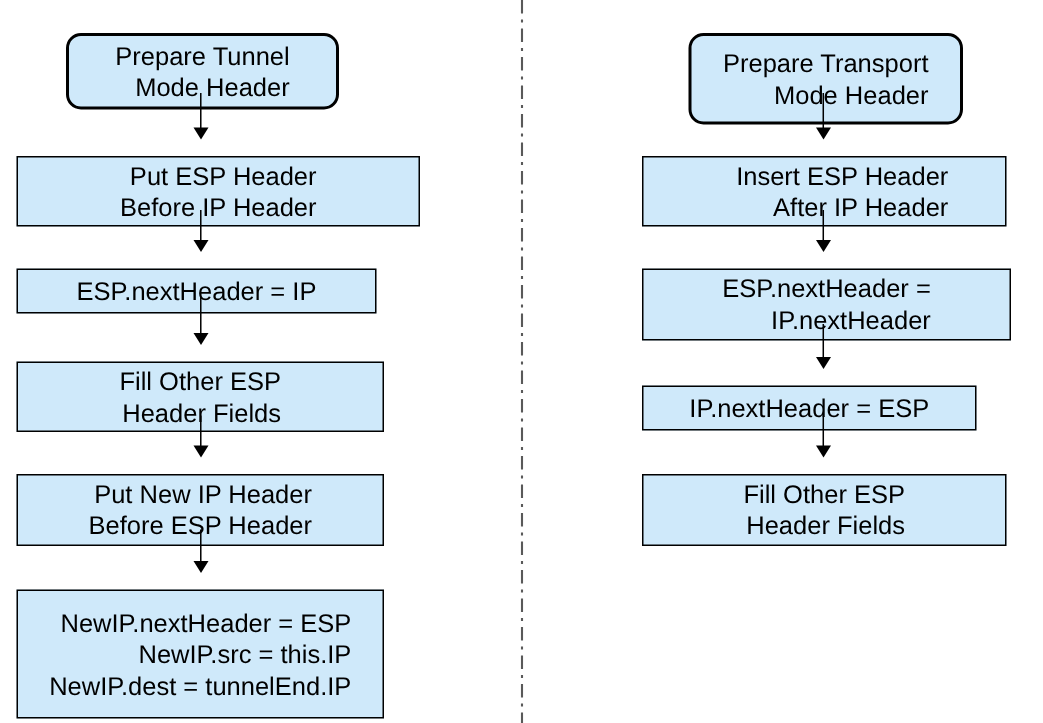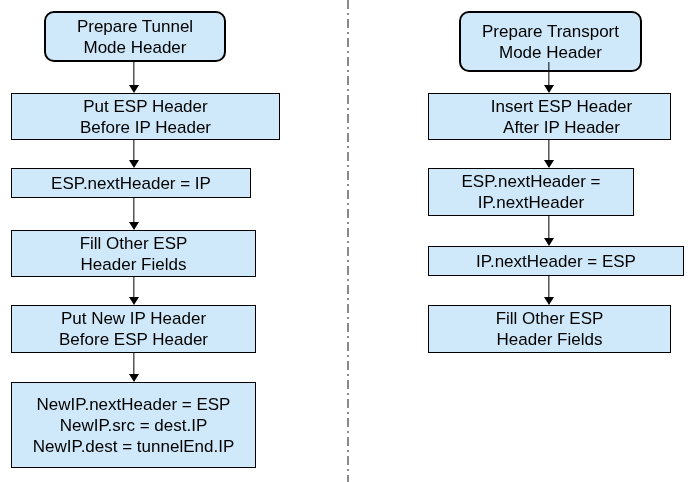--- a/index.html
+++ b/index.html
@@ -25,24 +25,25 @@
     pointer-events: none;
   }
   .node {
     position: absolute;
     box-sizing: border-box;
     background: #cfe9fa;
     border: 1.5px solid #000000;
     display: flex;
     align-items: center;
     justify-content: center;
-    text-align: center;
+    text-align: right;
     white-space: pre-line;
     font-size: 17px;
     line-height: 21px;
+    margin-top: 11px;
   }
   .node.rounded {
     border-radius: 10px;
     border-width: 2px;
   }
   .arrow {
     position: absolute;
     width: 12px;
     margin-left: -6px;
   }
@@ -76,22 +77,22 @@
   .l5 { left: 11px;  top: 305px; width: 245px; height: 48px; }
   .l6 { left: 11px;  top: 382px; width: 245px; height: 86px; }
   .la1 { left: 134px; top: 62px;  height: 31px; }
   .la2 { left: 134px; top: 140px; height: 28px; }
   .la3 { left: 134px; top: 198px; height: 32px; }
   .la4 { left: 134px; top: 277px; height: 28px; }
   .la5 { left: 134px; top: 353px; height: 29px; }
   
   .r1 { left: 459px; top: 11px;  width: 183px; height: 61px; }
   .r2 { left: 428px; top: 93px;  width: 243px; height: 47px; padding-left: 24px; }
-  .r3 { left: 428px; top: 168px; width: 206px; height: 48px; }
-  .r4 { left: 428px; top: 246px; width: 256px; height: 30px; }
+  .r3 { left: 428px; top: 168px; width: 246px; height: 48px; }
+  .r4 { left: 428px; top: 246px; width: 223px; height: 30px; }
   .r5 { left: 428px; top: 305px; width: 243px; height: 48px; }
   .ra1 { left: 549px; top: 62px;  height: 31px; }
   .ra2 { left: 549px; top: 140px; height: 28px; }
   .ra3 { left: 549px; top: 216px; height: 30px; }
   .ra4 { left: 549px; top: 276px; height: 29px; }
 </style>
 </head>
 <body>
 
 <div class="stage">
@@ -114,21 +115,21 @@
 
     <div class="node l4">Fill Other ESP
 Header Fields</div>
     <div class="arrow la4"></div>
 
     <div class="node l5">Put New IP Header
 Before ESP Header</div>
     <div class="arrow la5"></div>
 
     <div class="node l6">NewIP.nextHeader = ESP
-NewIP.src = dest.IP
+NewIP.src = this.IP
 NewIP.dest = tunnelEnd.IP</div>
   </div>
 
   <div>
     <div class="node rounded r1">Prepare Transport
 Mode Header</div>
     <div class="arrow ra1"></div>
 
     <div class="node r2">Insert ESP Header
 After IP Header</div>

